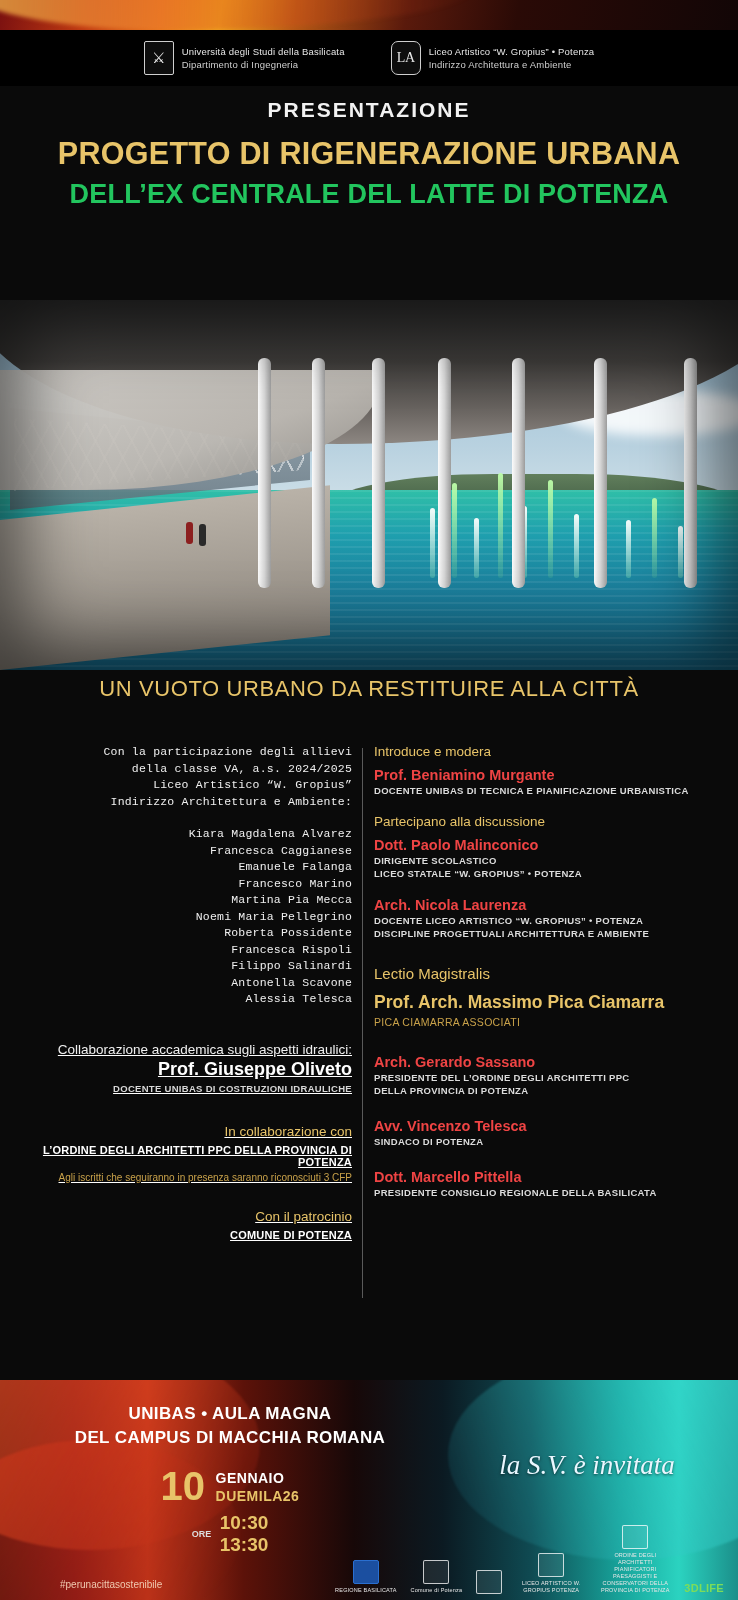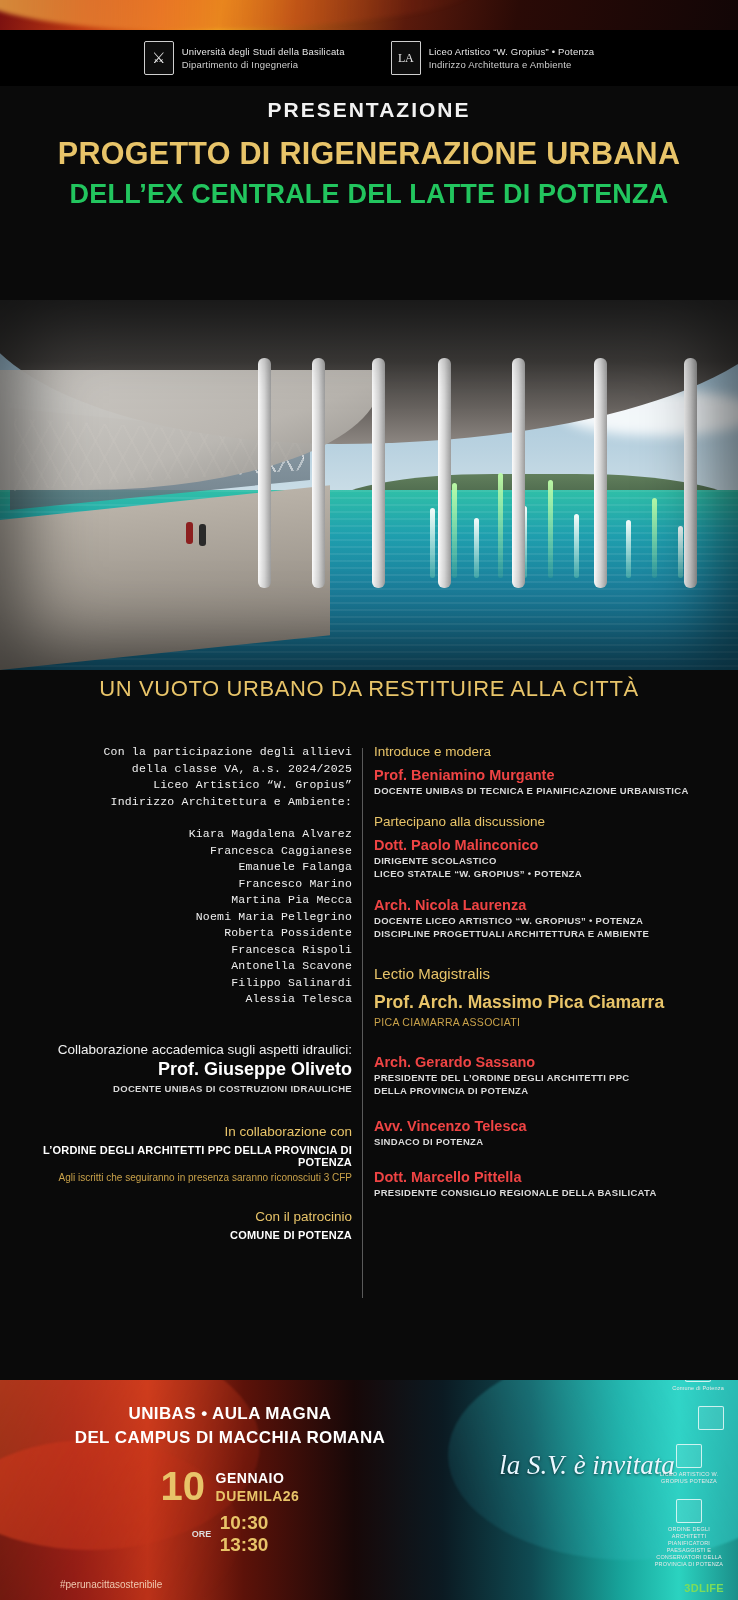--- a/index.html
+++ b/index.html
@@ -28,21 +28,21 @@
     display:flex; align-items:center; justify-content:center; gap:46px;
     background:#000;
   }
   .logo-group { display:flex; align-items:center; gap:8px; }
   .logo-mark {
     width:30px; height:34px; border:1px solid #cfcfcf; border-radius:2px;
     display:flex; align-items:center; justify-content:center;
     font-size:15px; color:#e8e8e8; font-family:"Liberation Serif", serif;
     background:#0d0d0d;
   }
-  .logo-mark.sq { border-radius:1px; font-size:12px; letter-spacing:-.4px;text-align:right;}
+  .logo-mark.sq { border-radius:7px; font-size:14px; letter-spacing:-.4px;text-align:right;}
   .logo-text { font-size:9.5px; line-height:13px; color:#e6e6e6; letter-spacing:.2px; }
   .logo-text .l2 { color:#cfcfcf; }
 
   
   .title-block { position:absolute; top:98px; left:0; width:100%; text-align:center; }
   .kicker { font-size:21px; letter-spacing:2px; font-weight:700; color:#f2f2f2; }
   .title-1 {
     margin-top:14px; font-size:30.5px; font-weight:700; color:#e8c469;
     letter-spacing:.3px;
   }
@@ -120,21 +120,21 @@
 
   .colL { position:absolute; left:30px; top:0; width:322px; text-align:right; }
   .colR { position:absolute; left:374px; top:0; width:330px; text-align:left; }
 
   .mono {
     font-family:"Liberation Mono", monospace; font-size:11.5px; line-height:16.5px;
     color:#efefef; letter-spacing:.2px;
   }
   .names { margin-top:16px; }
 
-  .blk { margin-top:26px; }
+  .blk { margin-top:26px;text-decoration:underline; }
   .l-line1 { font-size:13.5px; color:#f0f0f0; }
   .l-line2 { font-size:18px; font-weight:700; color:#ffffff; margin-top:2px; }
   .l-small { font-size:9.5px; color:#d8d8d8; letter-spacing:.3px; margin-top:3px; font-weight:700; }
   .gold { color:#e8c469; }
   .gold-sm { color:#c9a24a; font-size:10px; margin-top:4px; }
   .bold-white-sm { font-size:11px; font-weight:700; color:#fff; letter-spacing:.2px; }
 
   .r-head { font-size:13.5px; color:#e8c469; margin-bottom:8px; }
   .r-name { font-size:14.5px; font-weight:700; color:#ef4444; }
   .r-role { font-size:9.5px; color:#dcdcdc; letter-spacing:.3px; margin-top:2px; font-weight:700; }
@@ -166,21 +166,21 @@
   .ore { font-size:9px; color:#ddd; vertical-align:middle; margin-right:4px; font-weight:700;}
   .times { display:inline-block; text-align:center; vertical-align:middle; }
   .times div { font-size:19px; font-weight:700; color:#e8c469; line-height:22px; }
   .invito {
     position:absolute; top:70px; right:26px; width:250px; text-align:center;
     font-family:"Liberation Serif", serif; font-style:italic; font-size:27px; color:#eaf7ff;
     text-shadow:0 1px 3px rgba(0,0,0,.6);
   }
   .hashtag { position:absolute; left:60px; bottom:10px; font-size:10px; color:#f0c9b0; }
   .footer-logos {
-    position:absolute; right:14px; bottom:6px; display:flex; align-items:flex-end; gap:14px;flex-direction:column;
+    position:absolute; right:14px; bottom:6px; display:flex; align-items:flex-end; gap:14px;
   }
   .flogo { display:flex; flex-direction:column; align-items:center; gap:3px; }
   .fmark {
     width:26px; height:24px; border:1px solid rgba(255,255,255,.75); border-radius:2px;
     background:rgba(255,255,255,.08);
   }
   .fmark.blue{ background:#1b4fa0; border-color:#2a6fd0; }
   .fcap { font-size:5.5px; color:#e8e8e8; letter-spacing:.2px; max-width:70px; text-align:center; line-height:7px;}
   .life { font-size:11px; font-weight:700; color:#7ddc5a; letter-spacing:.3px; }
 </style>
@@ -267,22 +267,22 @@
       </div>
       <div class="mono names">
         <div>Kiara Magdalena Alvarez</div>
         <div>Francesca Caggianese</div>
         <div>Emanuele Falanga</div>
         <div>Francesco Marino</div>
         <div>Martina Pia Mecca</div>
         <div>Noemi Maria Pellegrino</div>
         <div>Roberta Possidente</div>
         <div>Francesca Rispoli</div>
+        <div>Filippo Salinardi</div>
         <div>Antonella Scavone</div>
-        <div>Filippo Salinardi</div>
         <div>Alessia Telesca</div>
       </div>
 
       <div class="blk" style="margin-top:34px;">
         <div class="l-line1">Collaborazione accademica sugli aspetti idraulici:</div>
         <div class="l-line2">Prof. Giuseppe Oliveto</div>
         <div class="l-small">DOCENTE UNIBAS DI COSTRUZIONI IDRAULICHE</div>
       </div>
 
       <div class="blk" style="margin-top:30px;">

